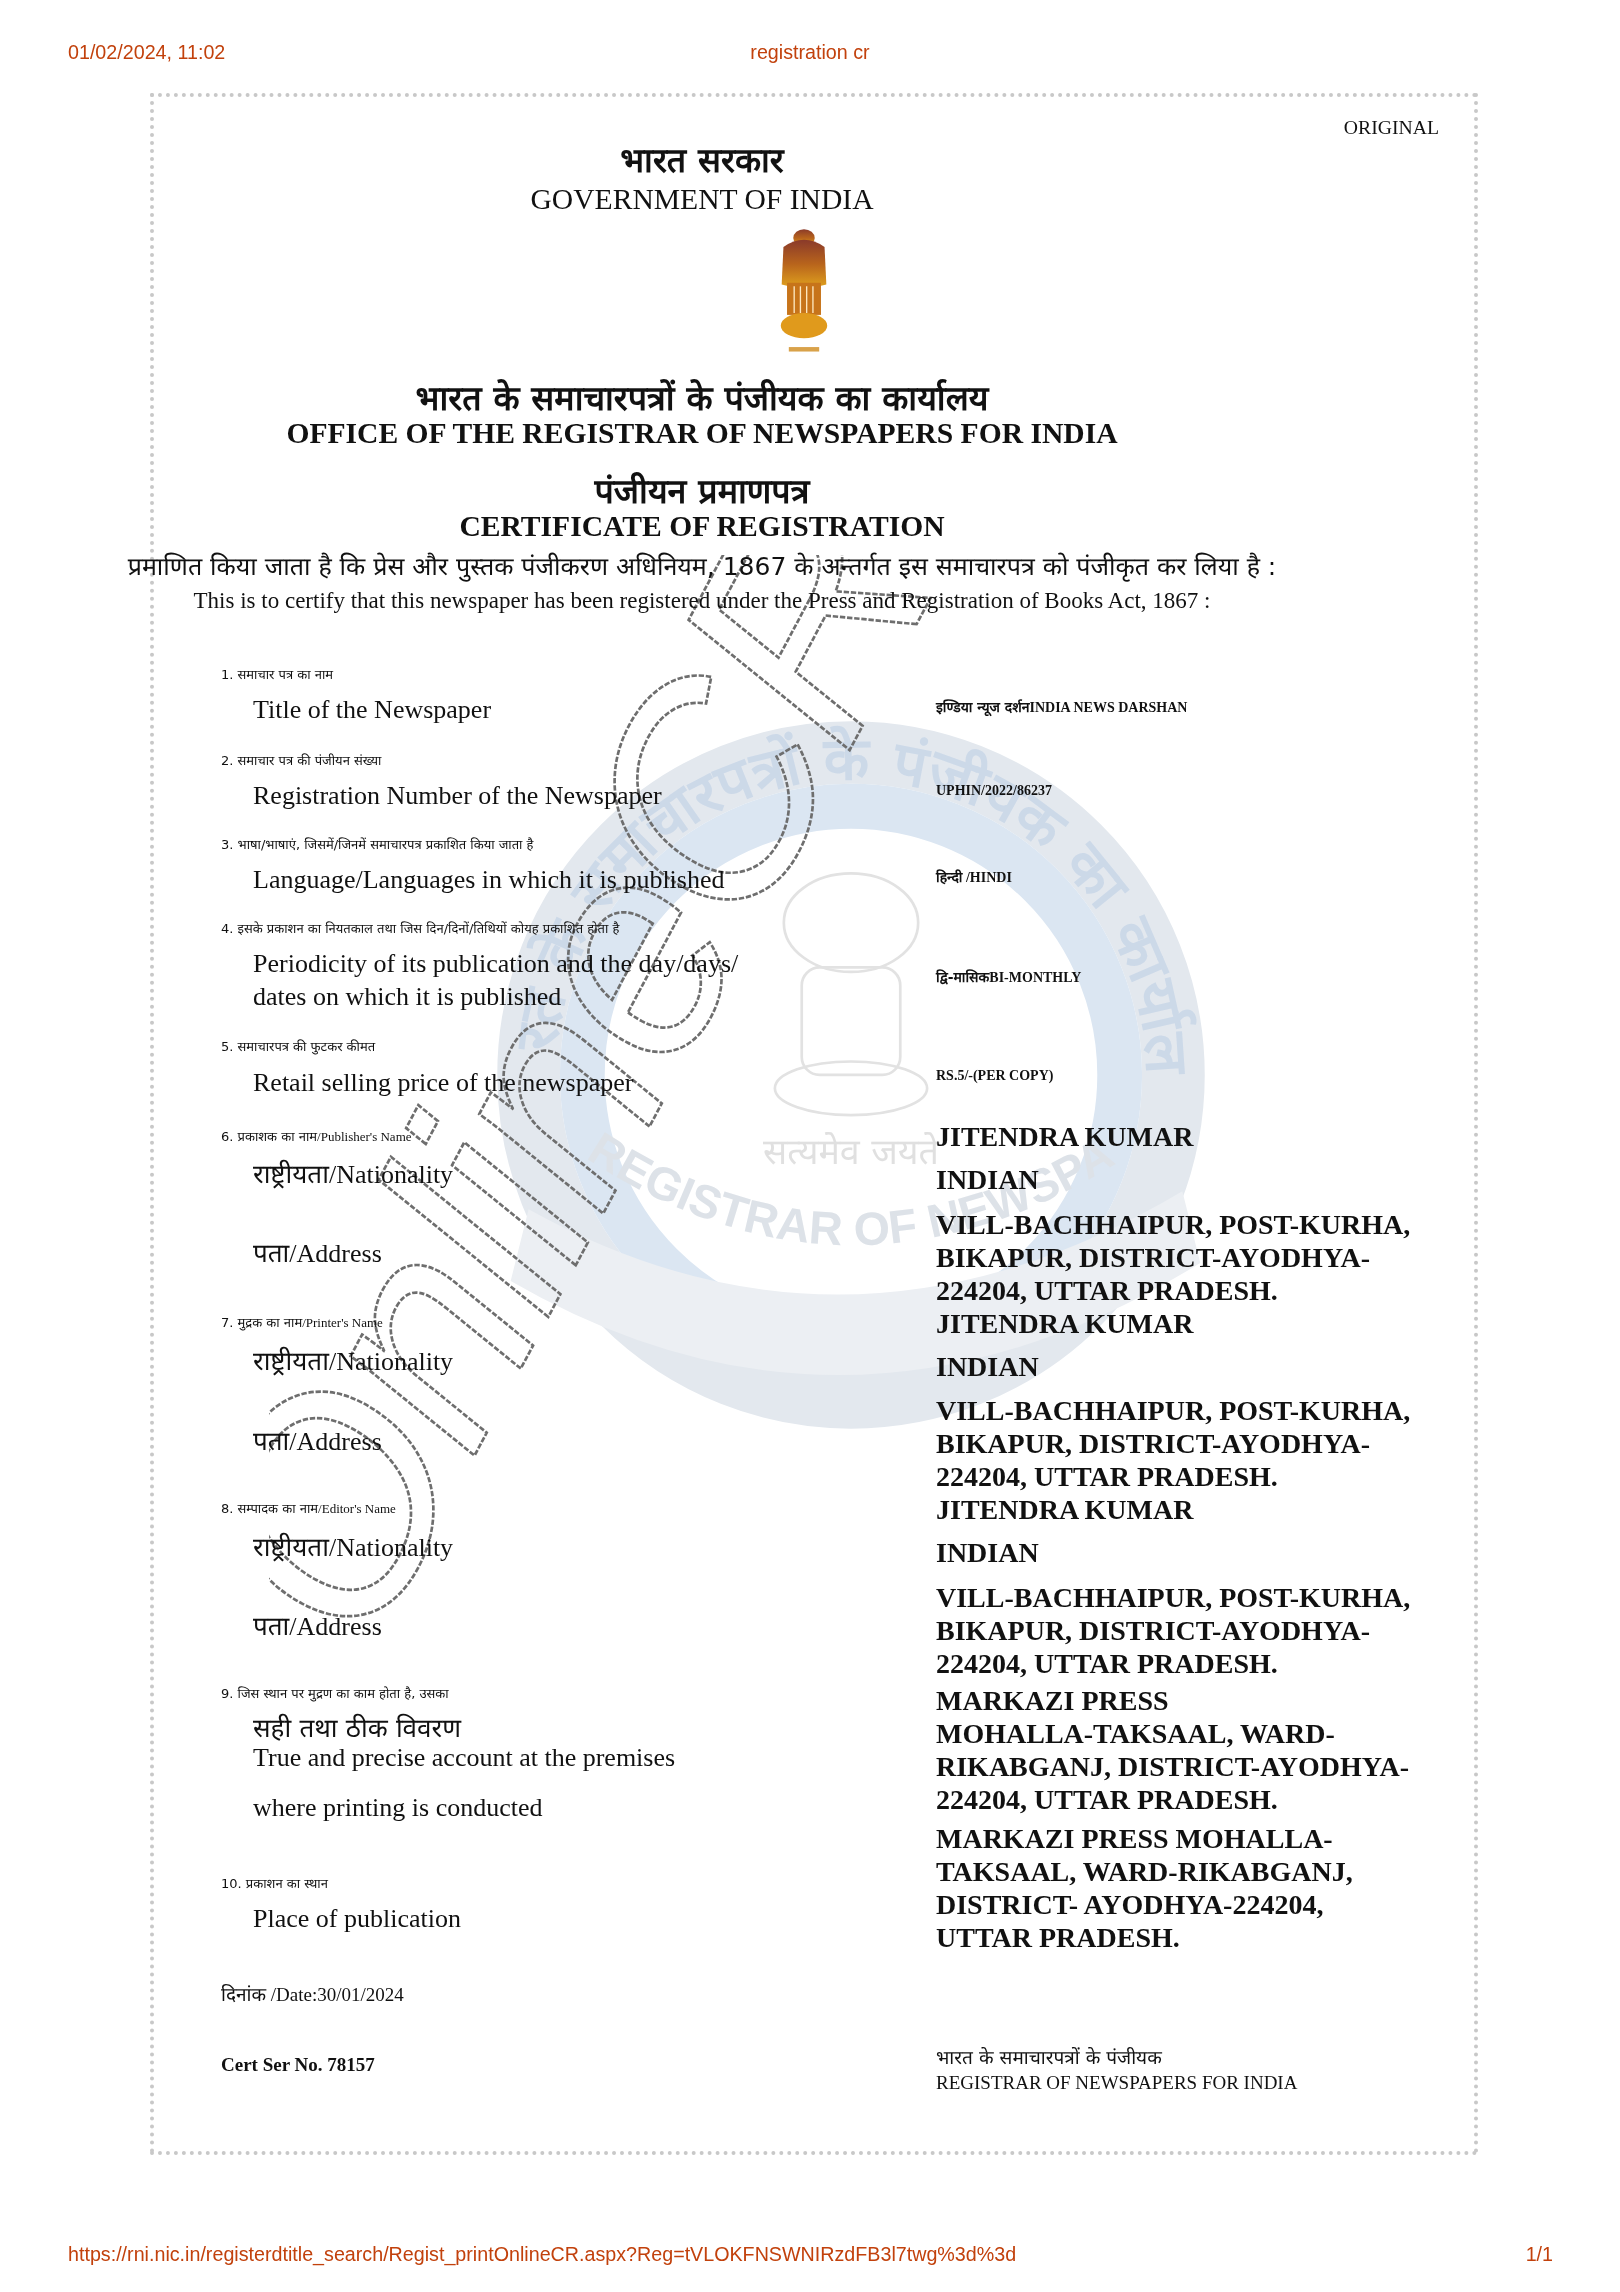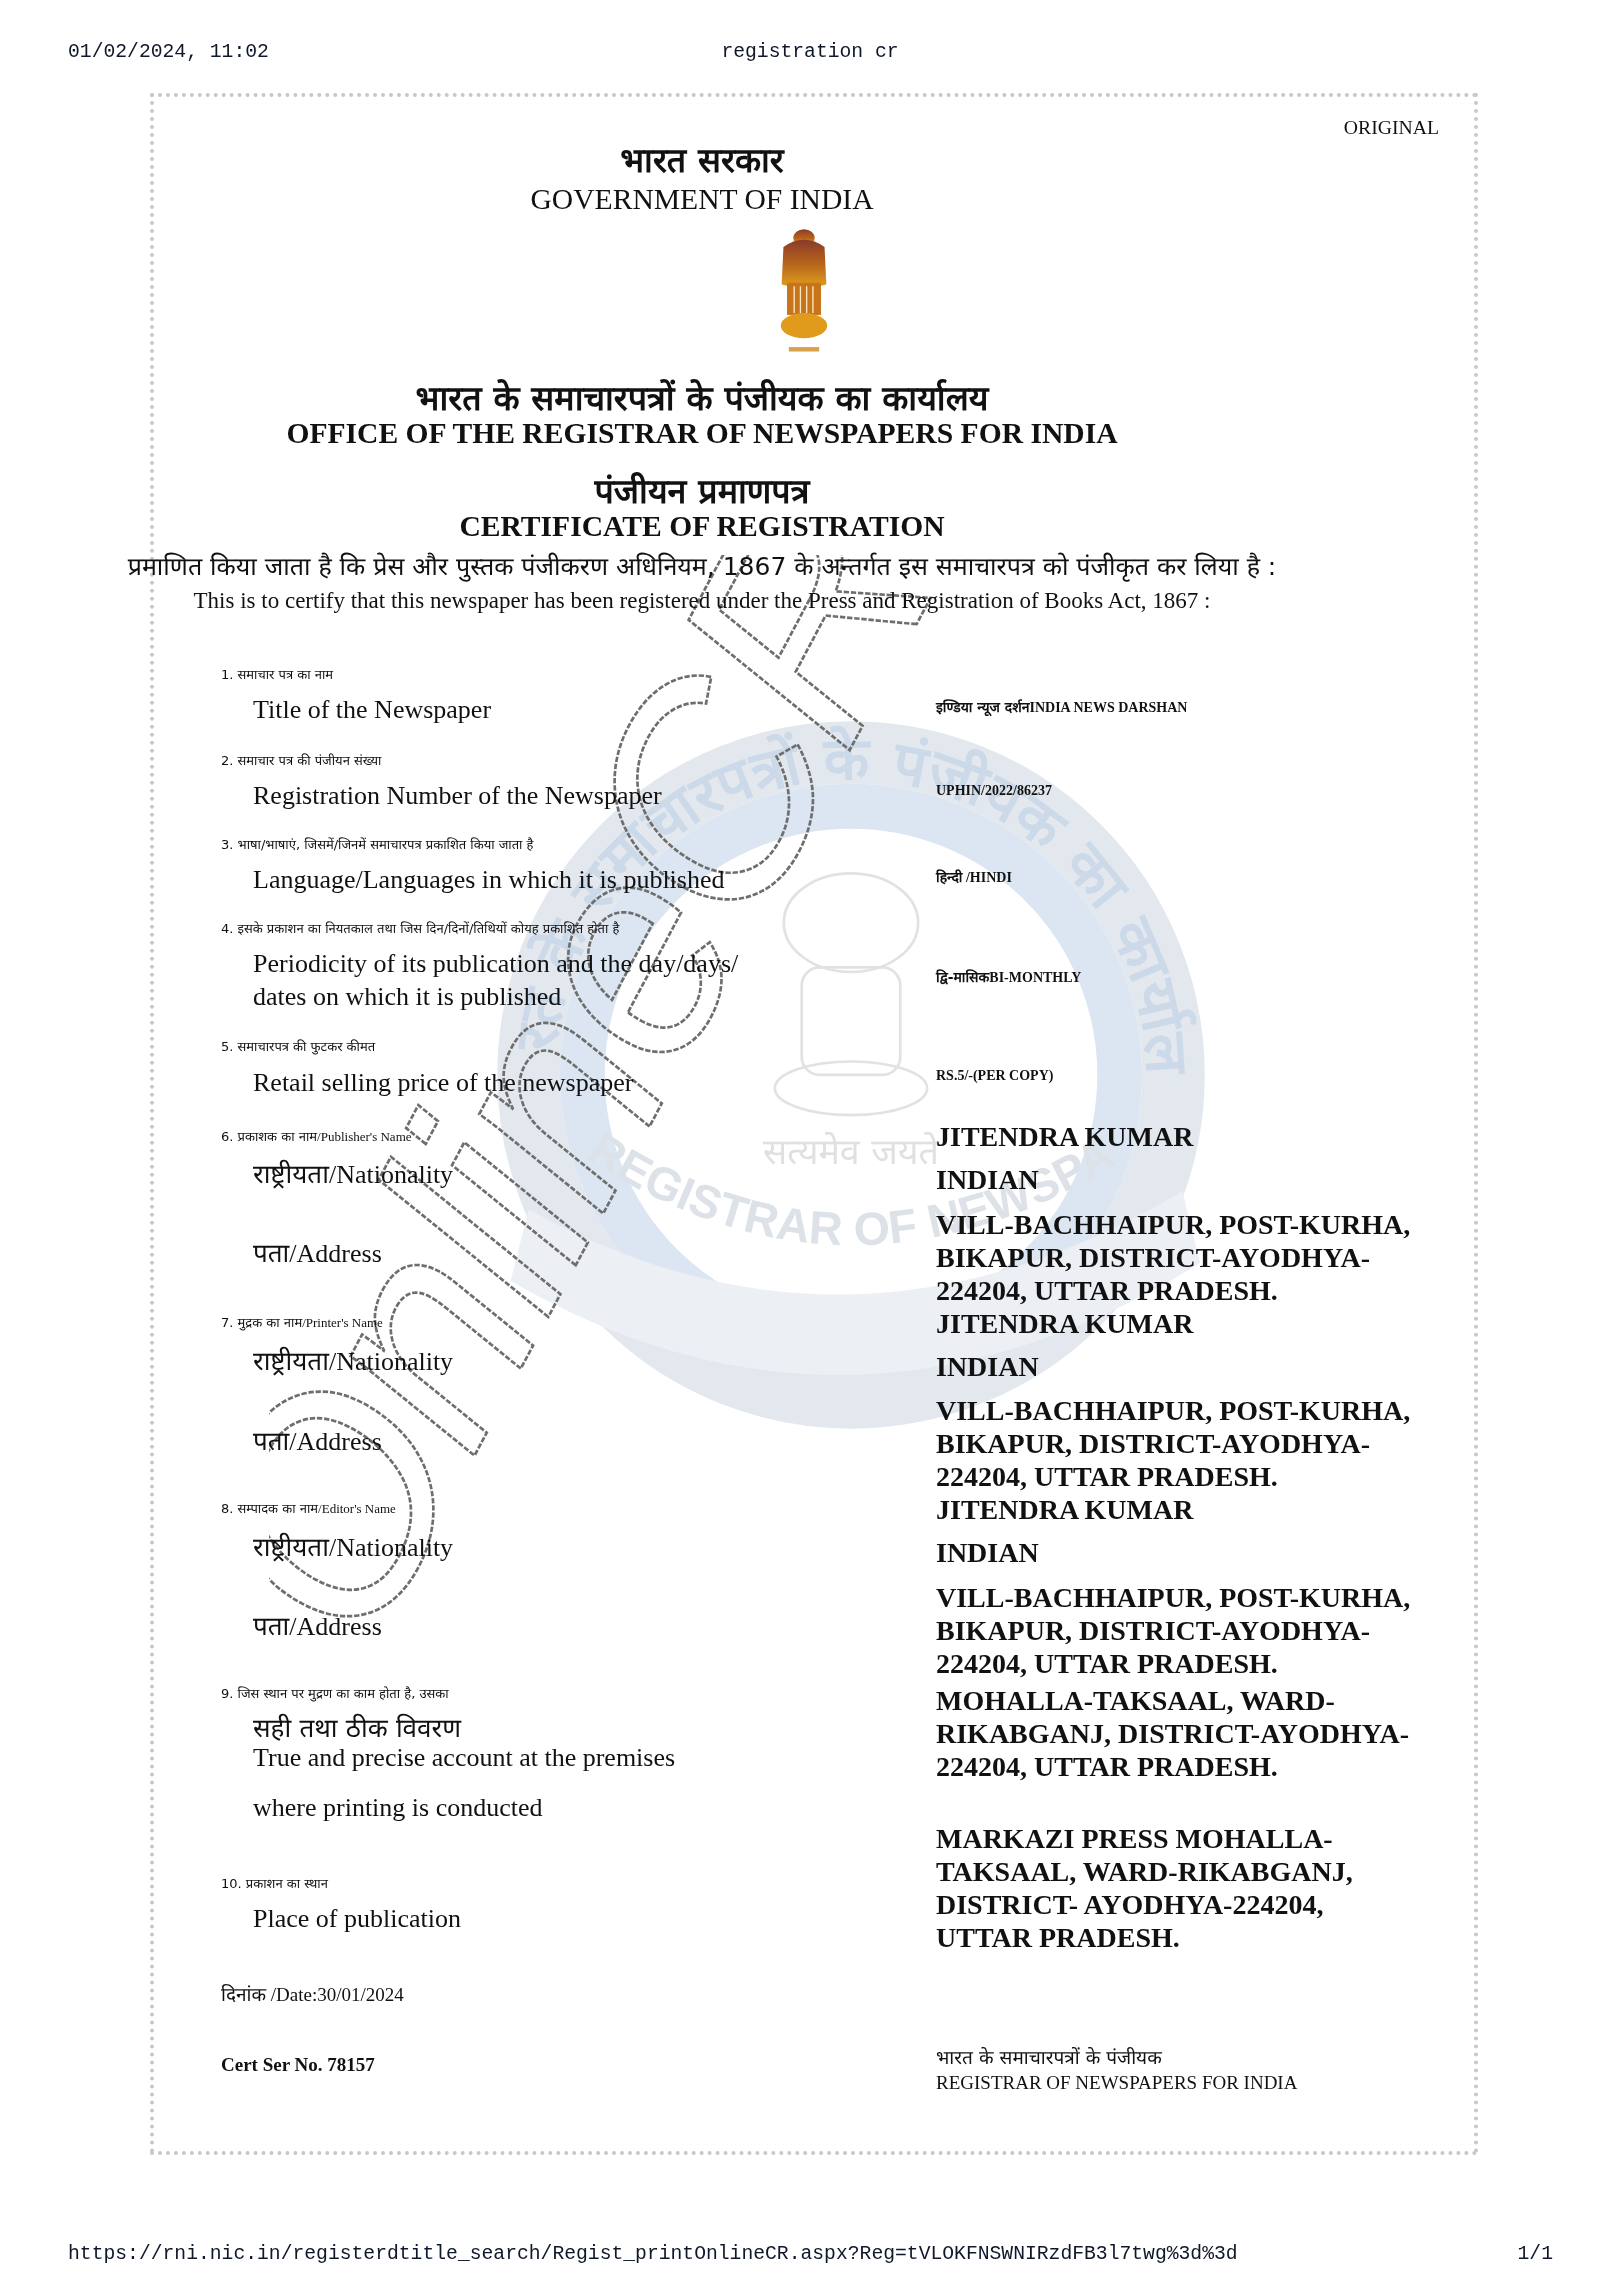--- a/index.html
+++ b/index.html
@@ -1,18 +1,18 @@
 <!DOCTYPE html>
 <html style="font-size:14.3px"><head>
 <meta charset="utf-8">
 <style>
   html,body{margin:0;padding:0;background:#ffffff;}
   body{width:1620px;height:2293px;position:relative;overflow:hidden;color:#111;
        font-family:"Liberation Serif","DejaVu Serif",serif;}
-  .hdr{position:absolute;font-family:Liberation Mono, monospace;font-size:19.7px;color:#0f172a;}
+  .hdr{position:absolute;font-family:Liberation Sans, sans-serif;font-size:19.7px;color:#c2410c;}
   .frame{position:absolute;left:150px;top:93px;width:1328px;height:2062px;
          border:4.5px dotted #c8c8c8;box-sizing:border-box;}
   .abs{position:absolute;}
   .center{position:absolute;left:0;width:1404px;text-align:center;}
   .hin-bold{font-family:"DejaVu Sans",sans-serif;font-weight:bold;}
   .hin{font-family:"DejaVu Sans",sans-serif;}
   .lbl-small{font-size:13px;}
   .lbl-big{font-size:26px;}
   .val{font-weight:bold;}
   .val-small{font-size:14px;}
@@ -178,20 +178,21 @@
 
 <div class="abs val val-big" style="left:936px;top:1493px;">JITENDRA KUMAR</div>
 <div class="abs val val-big" style="left:936px;top:1536px;">INDIAN</div>
 <div class="abs val val-big" style="left:936px;top:1581px;">
   <div>VILL-BACHHAIPUR, POST-KURHA,</div>
   <div>BIKAPUR, DISTRICT-AYODHYA-</div>
   <div>224204, UTTAR PRADESH.</div>
 </div>
 
 <div class="abs val val-big" style="left:936px;top:1684px;">
+  <div>MARKAZI PRESS</div>
   <div>MOHALLA-TAKSAAL, WARD-</div>
   <div>RIKABGANJ, DISTRICT-AYODHYA-</div>
   <div>224204, UTTAR PRADESH.</div>
 </div>
 
 <div class="abs val val-big" style="left:936px;top:1822px;">
   <div>MARKAZI PRESS MOHALLA-</div>
   <div>TAKSAAL, WARD-RIKABGANJ,</div>
   <div>DISTRICT- AYODHYA-224204,</div>
   <div>UTTAR PRADESH.</div>

